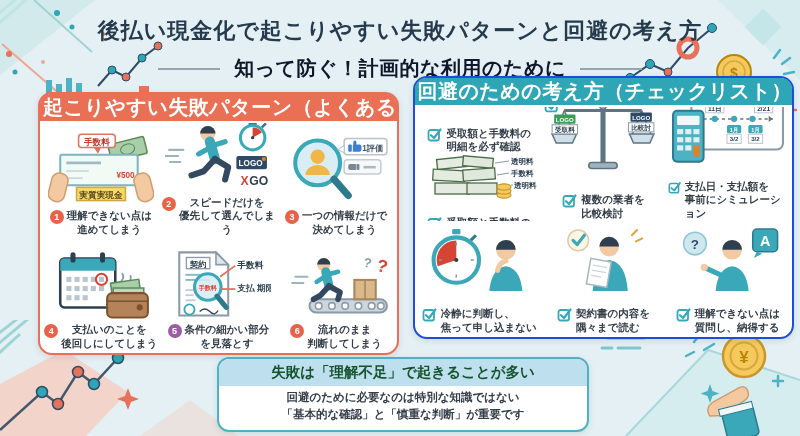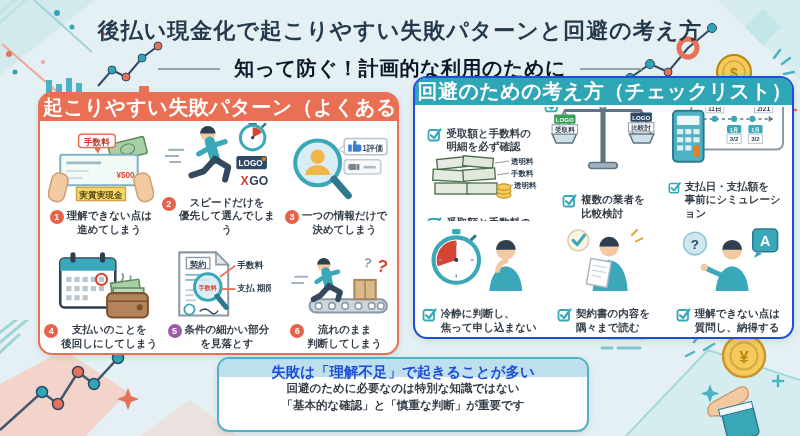--- a/index.html
+++ b/index.html
@@ -30,22 +30,22 @@
     color:#fff;font-size:9px;font-weight:bold;text-align:center;line-height:14px;margin-top:1px;}
   .num-badge.purple{background:#9c5ba5;}
   .cap-text{font-size:10.5px;font-weight:bold;color:#333d47;line-height:1.28;
     white-space:pre-line;text-align:center;}
   .check-caption{display:flex;gap:4px;align-items:flex-start;margin-top:16px;}
   .check-caption .cap-text{text-align:left;}
   .lone-check{position:absolute;left:-2px;top:0;}
   .bottom-box{position:absolute;left:217px;top:357px;width:368px;height:71px;background:#fff;
     border:2px solid #4db3c4;border-radius:12px;overflow:hidden;z-index:2;
     box-shadow:0 2px 6px rgba(40,70,90,.12);}
-  .bottom-header{background:#bedfee;height:18px;line-height:27px;text-align:center;
-    font-size:14.5px;font-weight:bold;color:#1d4ed8;}
+  .bottom-header{background:#bedfee;height:27px;line-height:27px;text-align:center;
+    font-size:14.5px;font-weight:bold;color:#14532d;}
   .bottom-body{font-size:11.5px;font-weight:bold;color:#333d47;text-align:center;
     line-height:1.5;padding-top:3px;white-space:pre-line;}
   svg text{font-family:"Liberation Sans","DejaVu Sans",sans-serif;}
 </style>
 </head>
 <body>
 
 <div class="stage">
 
   <svg class="dec" style="left:0;top:0" width="180" height="128" viewBox="0 0 180 128">

